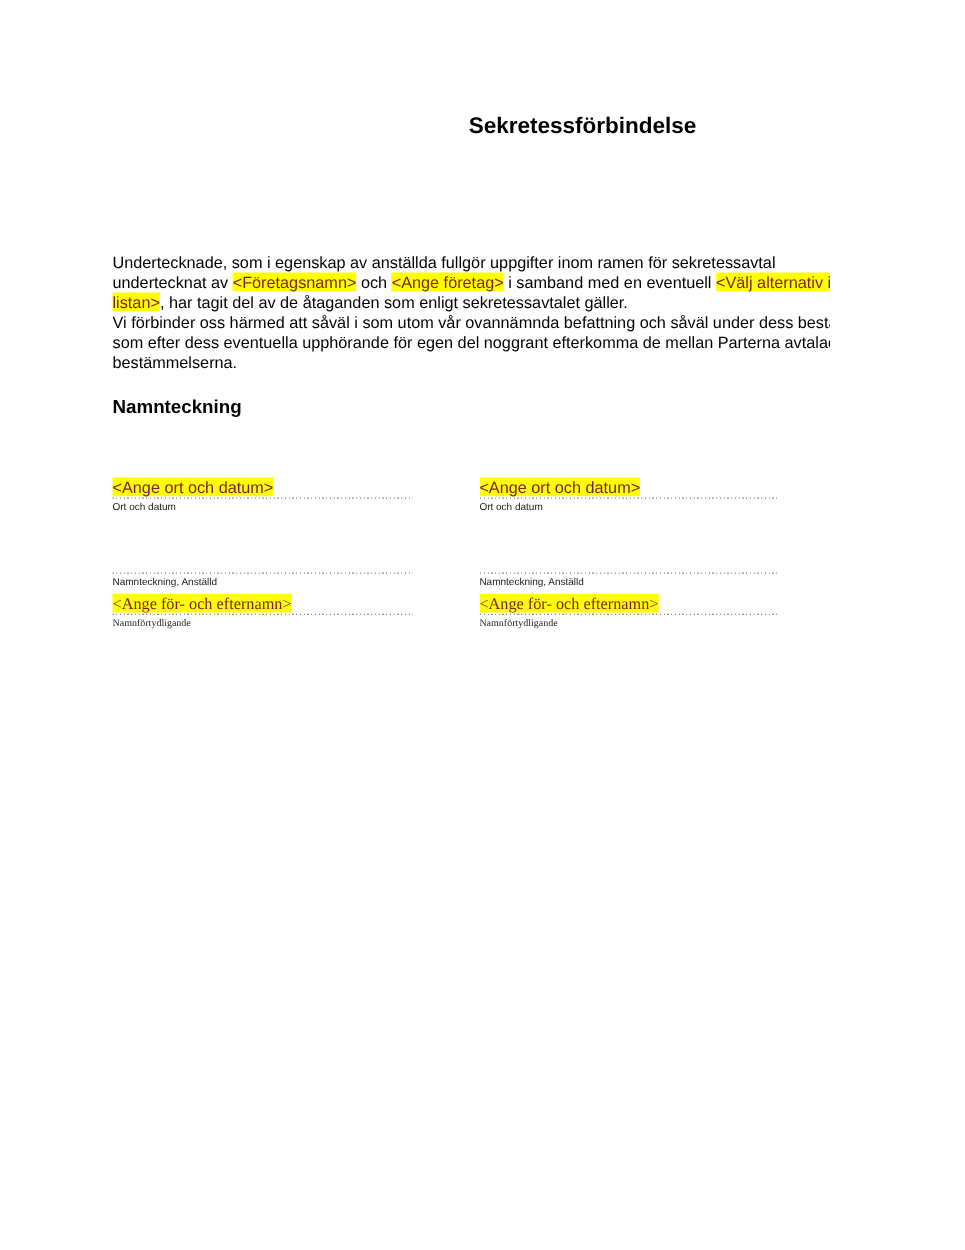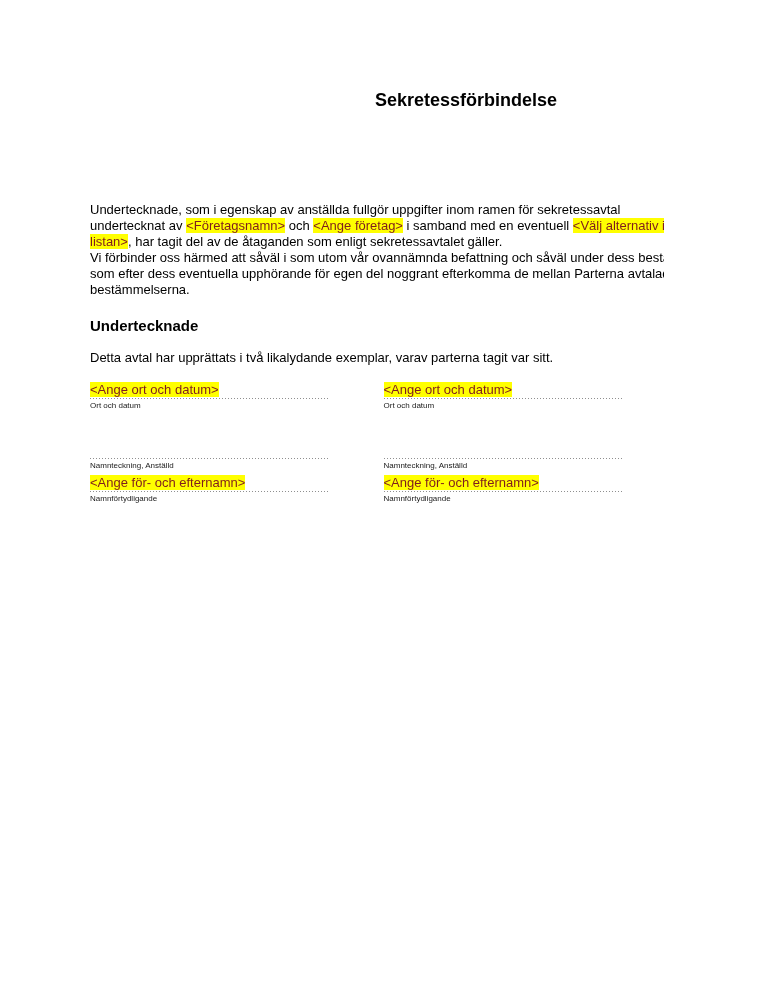--- a/index.html
+++ b/index.html
@@ -44,43 +44,42 @@
   .sig-value { height: 15px; font-size: 13px; line-height: 15px; white-space: nowrap; }
   .dotline {
     height: 2px;
     background-image: repeating-linear-gradient(90deg, #8f8f8f 0, #8f8f8f 1px, transparent 1px, transparent 3px);
     background-size: 100% 1px;
     background-repeat: no-repeat;
     background-position: left bottom;
   }
   .sig-caption { font-size: 8px; line-height: 10px; padding-top: 2px; color: #1a1a1a; }
   .sig-gap { height: 46px; }
-  .sig-field-name { margin-top: 4px; }
+  .sig-field-name { margin-top: 4px; font-family: Liberation Serif, serif; }
 
   .footer {
     position: absolute; left: 0; top: 939px; width: 772px;
     text-align: center; font-size: 12px; line-height: 14px;
   }
 </style>
 </head>
 <body>
 
 <div class="page">
 
   <div class="title-block">
     <div class="doc-title">Sekretessförbindelse</div>
   </div>
 
   <div class="body-block">
     <p><span>Undertecknade, som i egenskap av anställda fullgör uppgifter inom ramen för sekretessavtal undertecknat av </span><span class="hl">&lt;Företagsnamn&gt;</span><span> och </span><span class="hl">&lt;Ange företag&gt;</span><span> i samband med en eventuell </span><span class="hl">&lt;Välj alternativ i listan&gt;</span><span>, har tagit del av de åtaganden som enligt sekretessavtalet gäller.</span></p>
     <p>Vi förbinder oss härmed att såväl i som utom vår ovannämnda befattning och såväl under dess bestånd som efter dess eventuella upphörande för egen del noggrant efterkomma de mellan Parterna avtalade bestämmelserna.</p>
   </div>
 
-  <div class="sig-heading">Undertecknade</div>
-  <div class="sig-intro">Detta avtal har upprättats i två likalydande exemplar, varav parterna tagit var sitt.</div>
+  <div class="sig-heading">Namnteckning</div>
 
   <div class="sig-grid">
 
     <div class="sig-col">
       <div class="sig-field">
         <div class="sig-value"><span class="hl">&lt;Ange ort och datum&gt;</span></div>
         <div class="dotline"></div>
         <div class="sig-caption">Ort och datum</div>
       </div>
       <div class="sig-gap"></div>

